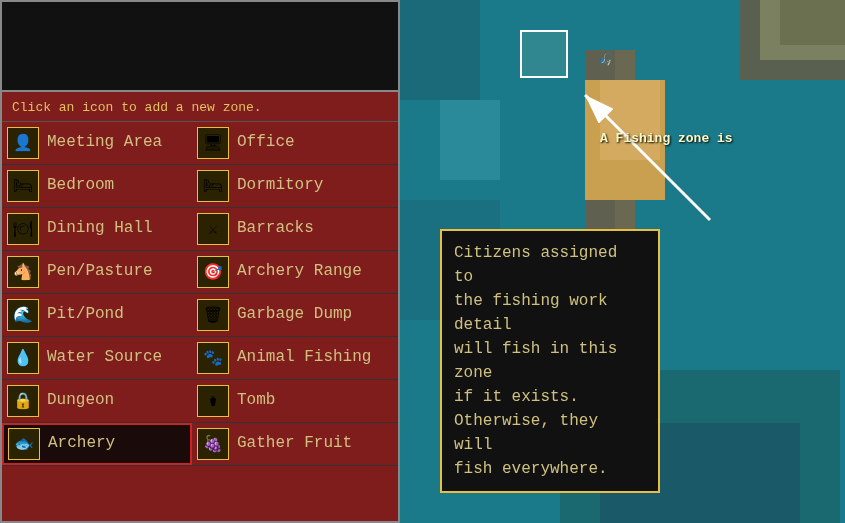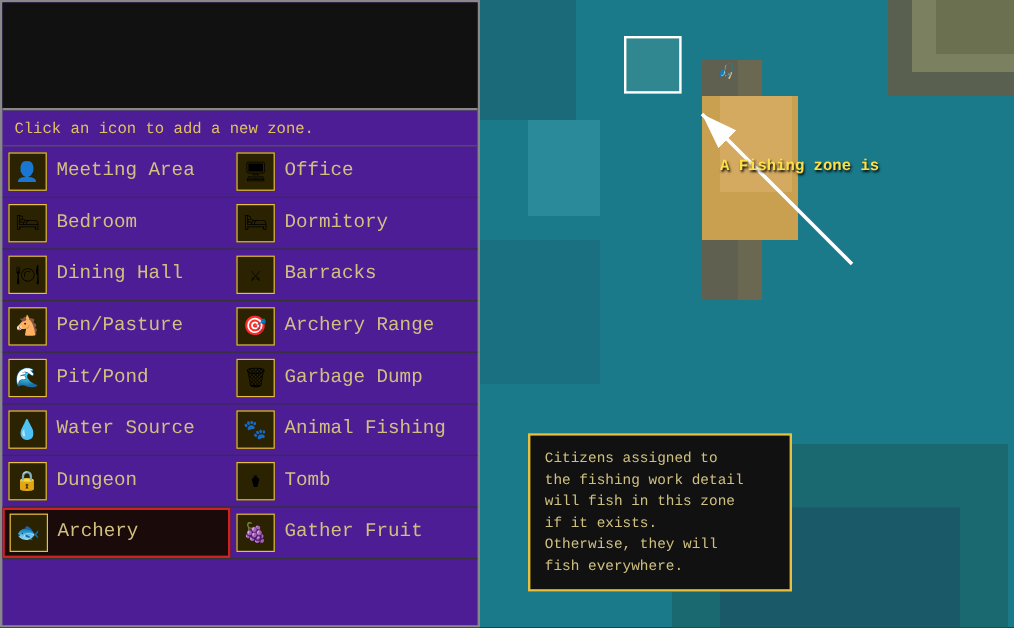--- a/index.html
+++ b/index.html
@@ -10,21 +10,21 @@
       font-family: 'Courier New', Courier, monospace;
       background: #000;
       display: flex;
     }
 
     
     #left-panel {
       width: 400px;
       min-width: 400px;
       height: 523px;
-      background: #4c1d95;
+      background: #7f1d1d;
       border: 2px solid #888;
       display: flex;
       flex-direction: column;
     }
 
     #top-black-bar {
       width: 100%;
       height: 90px;
       background: #111;
       border-bottom: 2px solid #888;
@@ -101,39 +101,39 @@
       width: 48px;
       height: 48px;
       border: 2px solid #ffffff;
       background: rgba(255,255,200,0.1);
     }
 
     #annotation-text {
       position: absolute;
       top: 130px;
       left: 200px;
-      color: #fde047;
+      color: #fef9c3;
       font-size: 13px;
       font-weight: bold;
       font-family: 'Courier New', Courier, monospace;
       line-height: 1.4;
       text-shadow: 1px 1px 2px #000;
     }
 
     
     #info-box {
       position: absolute;
       bottom: 30px;
       left: 40px;
       width: 220px;
       background: #111;
       border: 2px solid #e8c040;
       padding: 10px 12px;
       color: #d0c080;
-      font-size: 12px;
+      font-size: 16px;
       line-height: 1.5;
       font-family: 'Courier New', Courier, monospace;
     }
   </style>
 </head>
 <body>
 
 <div id="left-panel">
   <div id="top-black-bar"></div>
   <div id="instruction-text">Click an icon to add a new zone.</div>

